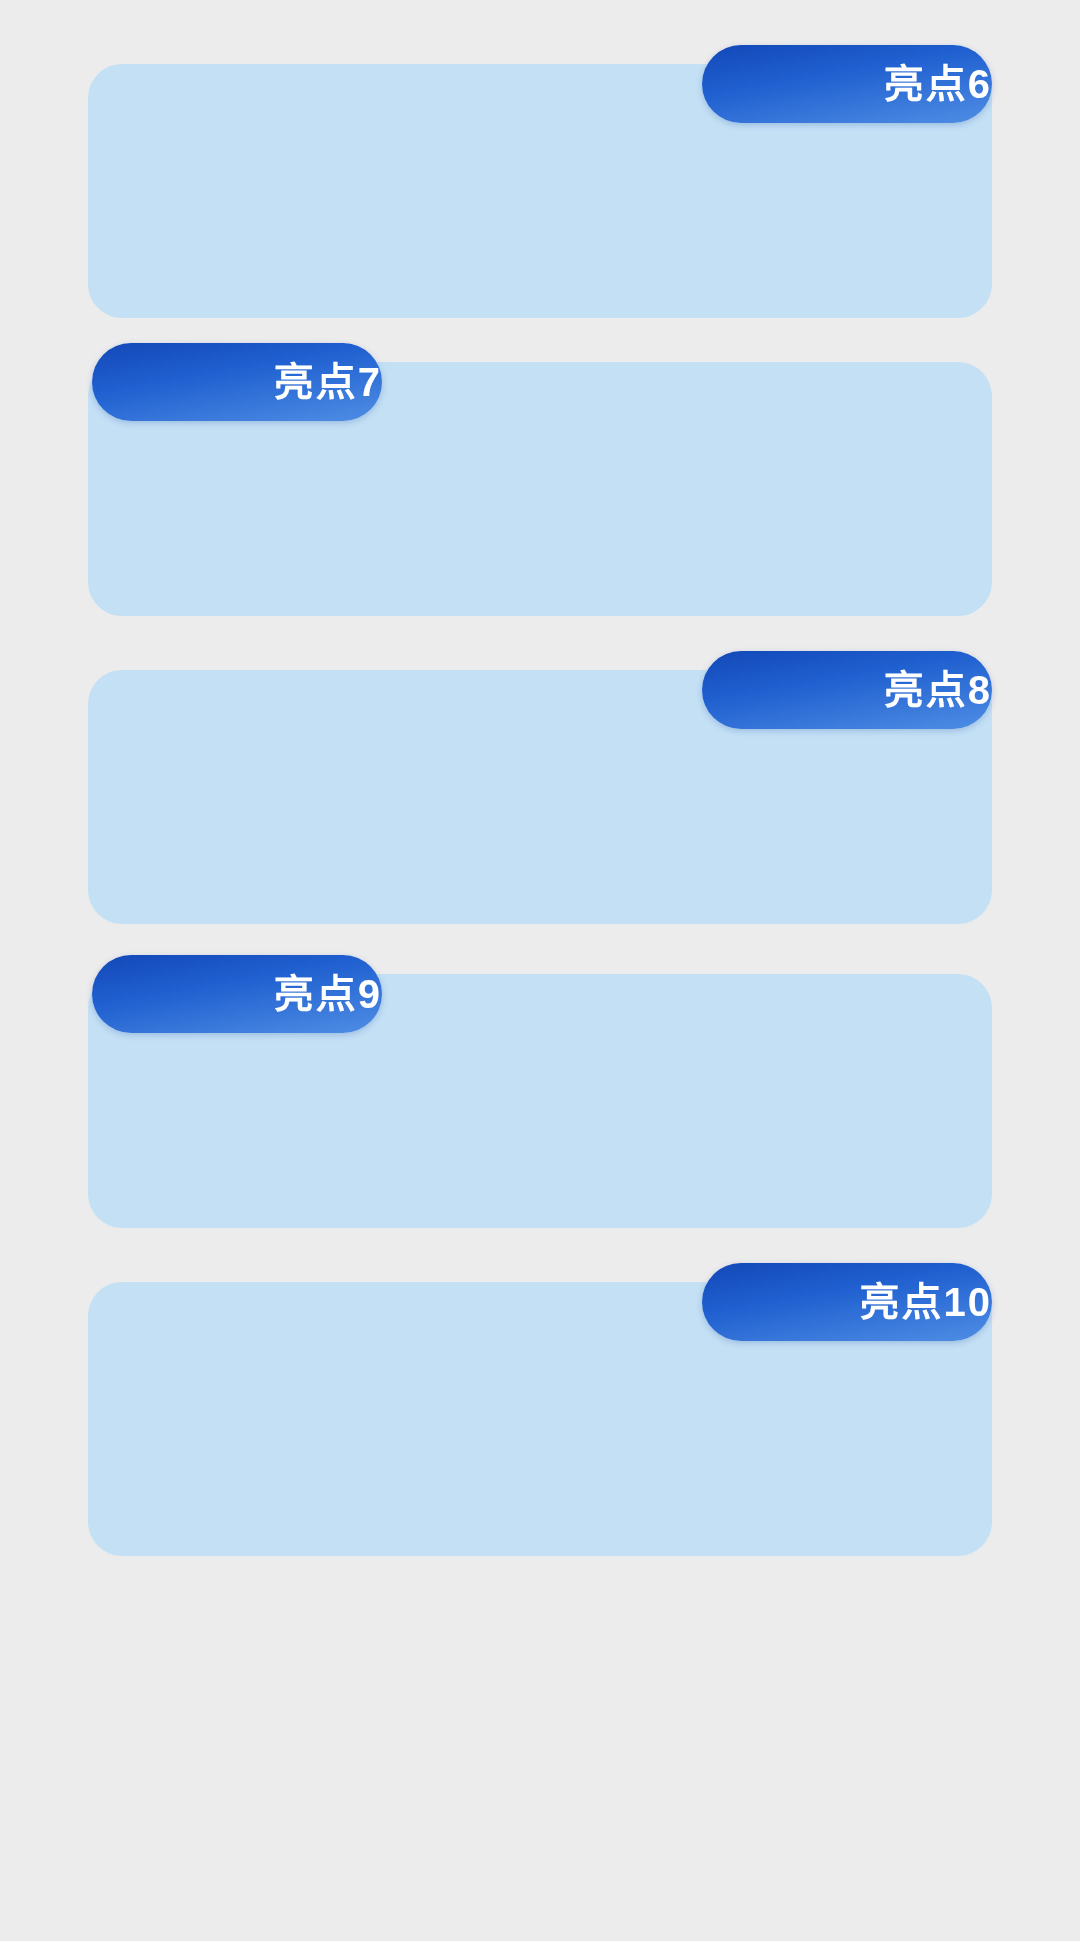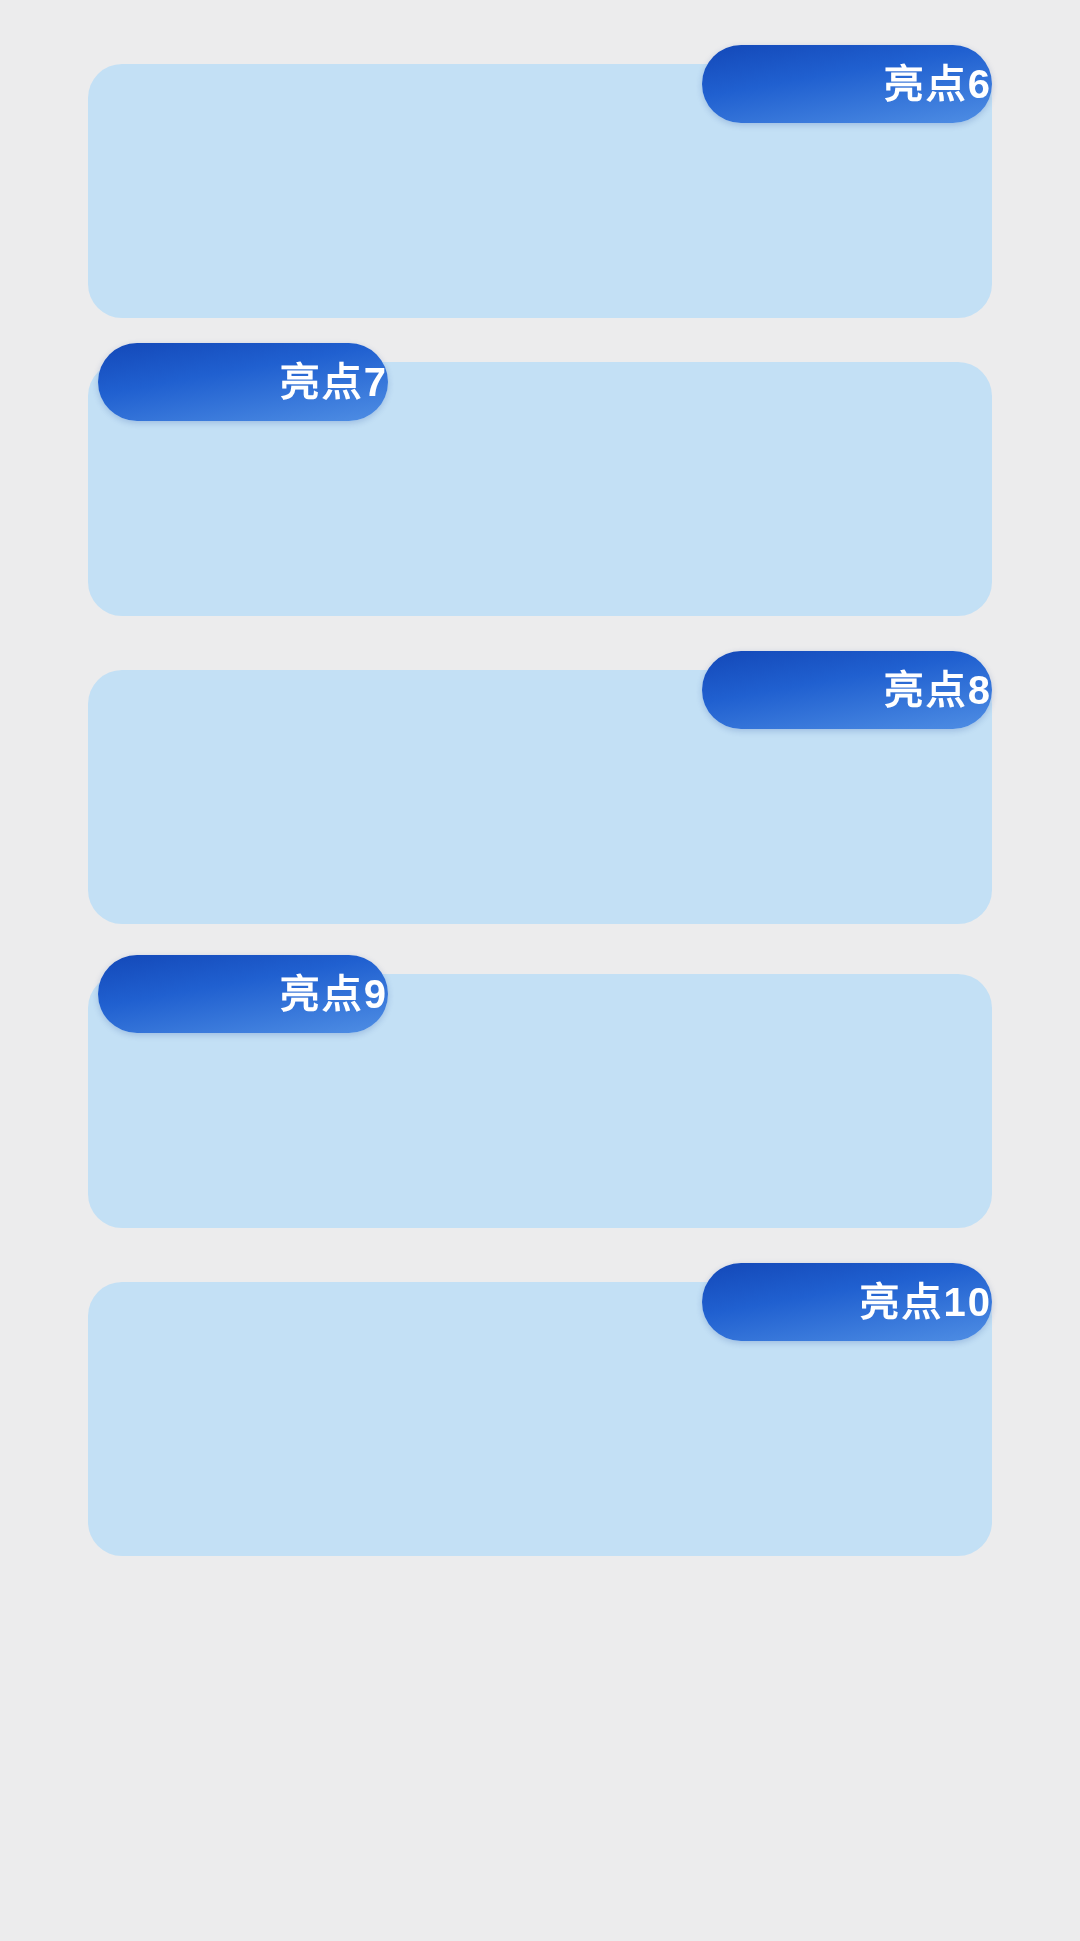--- a/index.html
+++ b/index.html
@@ -38,21 +38,21 @@
     align-items: center;
     justify-content: flex-end;
     color: #ffffff;
     font-size: 40px;
     font-weight: 700;
     letter-spacing: 2px;
     z-index: 4;
     box-shadow: 0 2px 6px rgba(20,60,150,0.22);
     margin-top: 19px;
   }
-  .tab.left  { left: 10px; }
+  .tab.left  { left: 4px; }
   .tab.right { right: 0; }
 
   .tab-text { line-height: 1; }
 
   .shell {
     position: absolute;
     top: 38px;
     left: 0;
     width: 904px;
     background: #c3e0f5;

